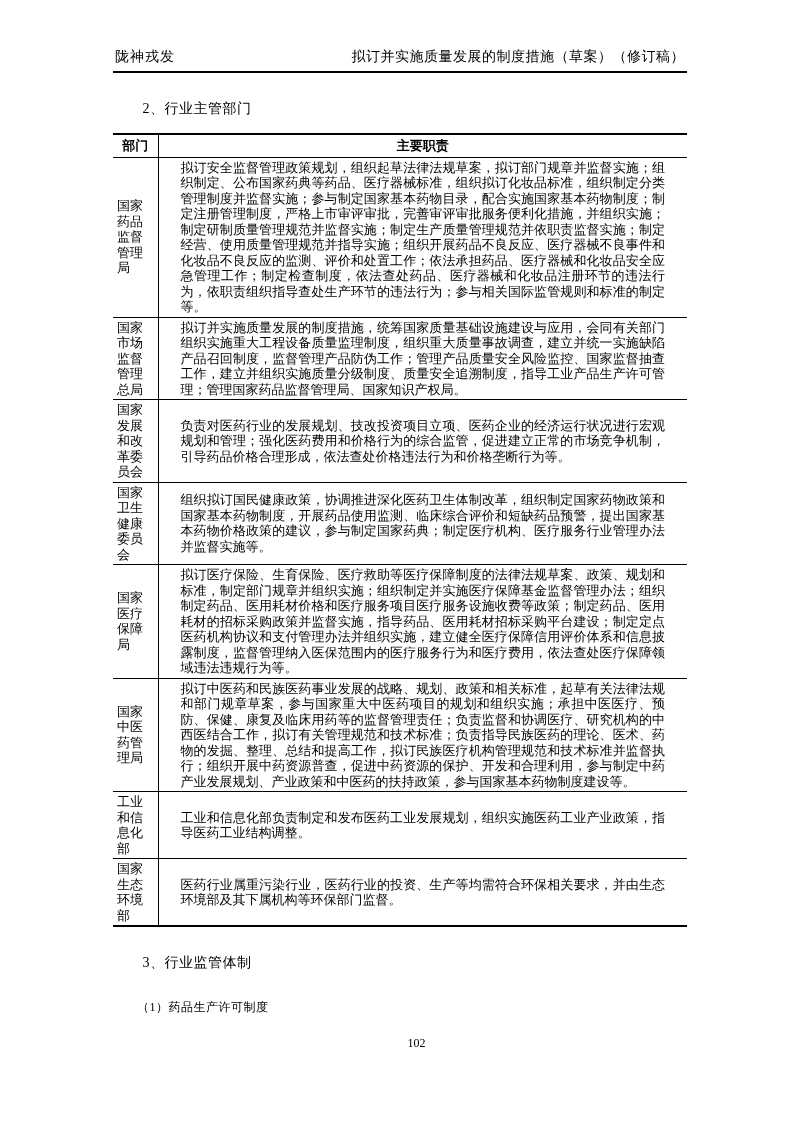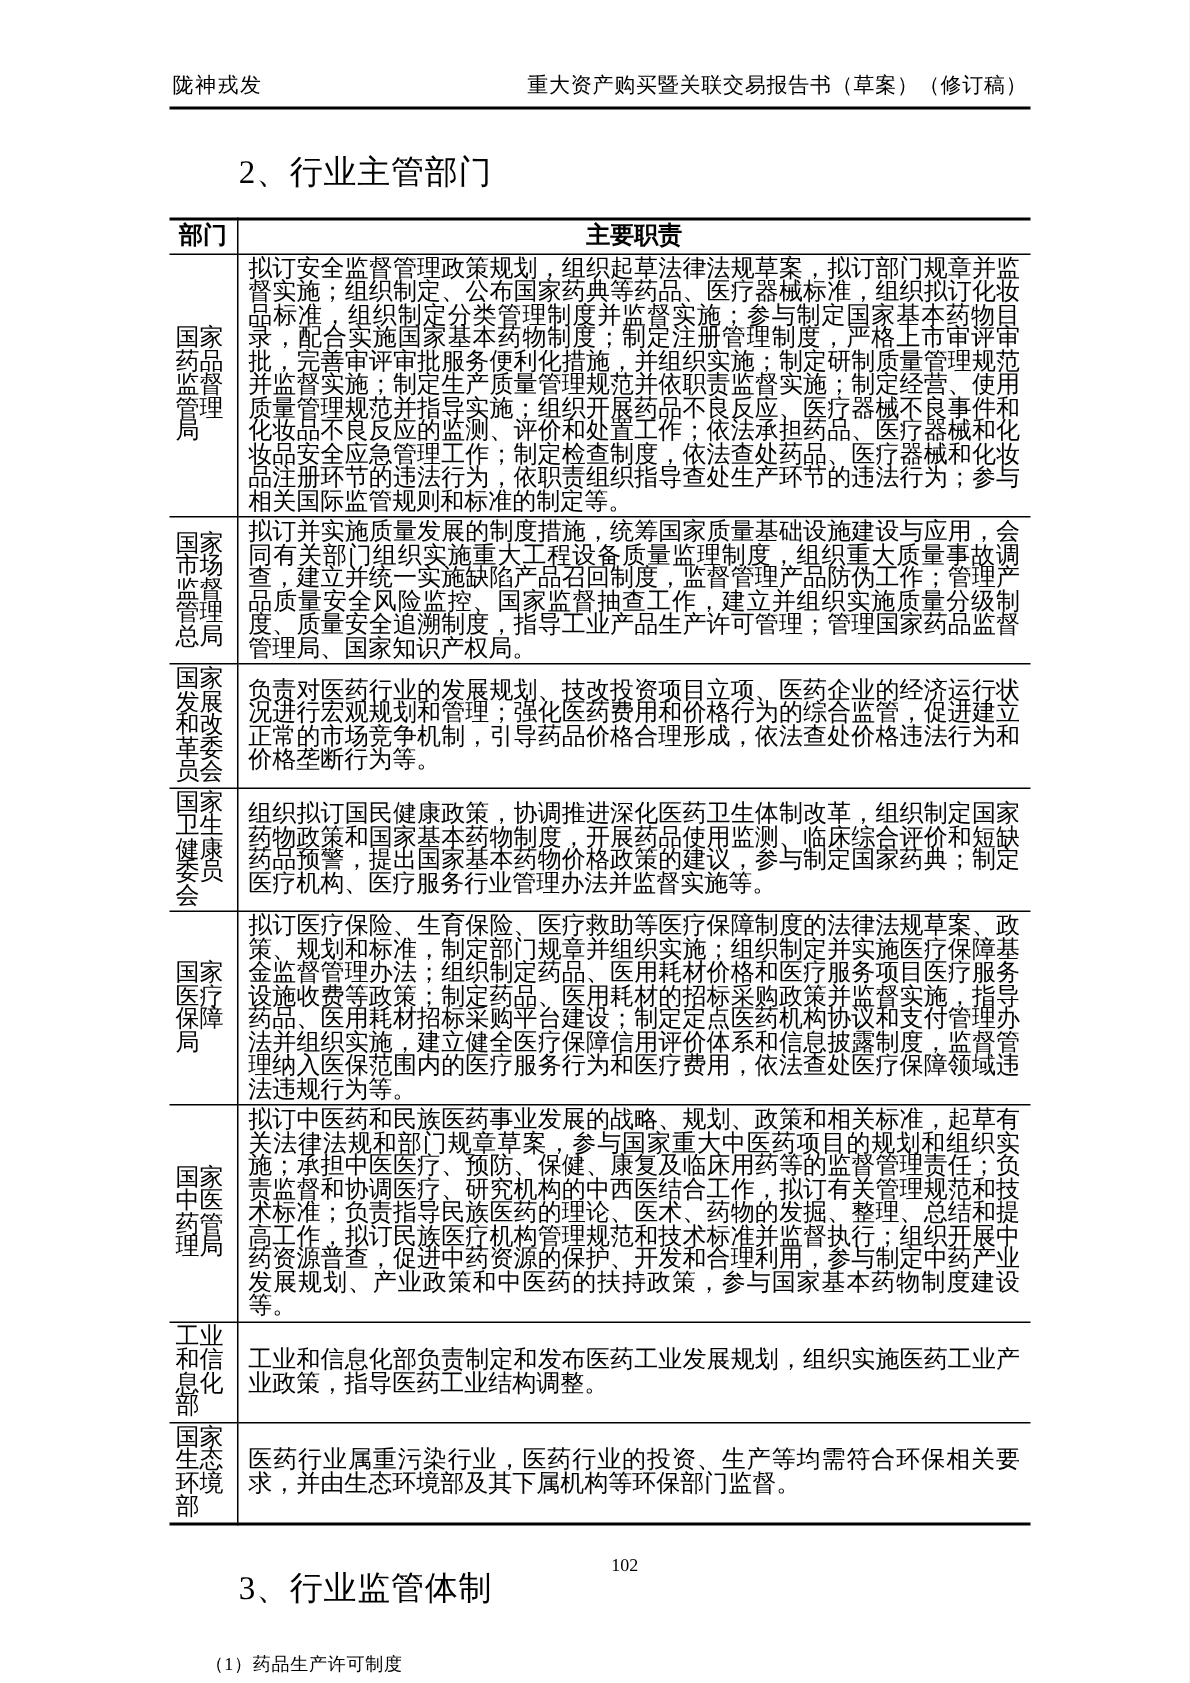--- a/index.html
+++ b/index.html
@@ -24,58 +24,58 @@
     display: flex;
     justify-content: space-between;
     align-items: flex-end;
     font-size: 14px;
     padding: 0 2px 5px 2px;
     border-bottom: 2px solid #000000;
   }
   .doc-header .hdr-left { letter-spacing: 1px; }
   .doc-header .hdr-right { letter-spacing: 0.5px; }
   .sec-heading {
-    font-size: 22px;
+    font-size: 14px;
     font-weight: normal;
     text-indent: 2.1em;
     margin-top: 27px;
     letter-spacing: 0.5px;
   }
   .body-para {
     font-size: 17px;
     line-height: 27.5px;
     text-align: justify;
     text-indent: 2em;
     margin-top: 17px;
     letter-spacing: 0.3px;
   }
   table.reg-table {
     width: 100%;
     margin-top: 15px;
     border-collapse: collapse;
-    font-size: 16px;
+    font-size: 13px;
     line-height: 15.5px;
     border-top: 2.5px solid #000000;
     border-bottom: 2.5px solid #000000;
   }
   table.reg-table th, table.reg-table td {
     border-bottom: 1px solid #000000;
     vertical-align: middle;
   }
   table.reg-table th { font-weight: bold; text-align: center; padding: 3px 2px; }
   table.reg-table td.dept {
     width: 45px;
     text-align: left;
     padding: 2px 4px;
     border-right: 1px solid #000000;
   }
   table.reg-table th.dept-h { width: 45px; border-right: 1px solid #000000; }
   table.reg-table td.duty {
     text-align: justify;
-    padding: 2px 7px;
+    padding: 2px 22px;
   }
   table.reg-table tr:last-child td { border-bottom: none; }
   .sub-heading {
     font-size: 12px;
     font-weight: normal;
     text-indent: 2em;
     margin-top: 27px;
     letter-spacing: 0.5px;
   }
   .page-number {
@@ -89,21 +89,21 @@
   }
 </style>
 </head>
 <body>
 
 <div class="page">
   <div class="content">
 
     <div class="doc-header">
       <span class="hdr-left">陇神戎发</span>
-      <span class="hdr-right">重大资产购买暨关联交易报告书（草案）（修订稿）</span>
+      <span class="hdr-right">拟订并实施质量发展的制度措施（草案）（修订稿）</span>
     </div>
 
     <div class="sec-heading">2、行业主管部门</div>
 
 
     <table class="reg-table">
       <thead>
         <tr>
           <th class="dept-h">部门</th>
           <th>主要职责</th>

